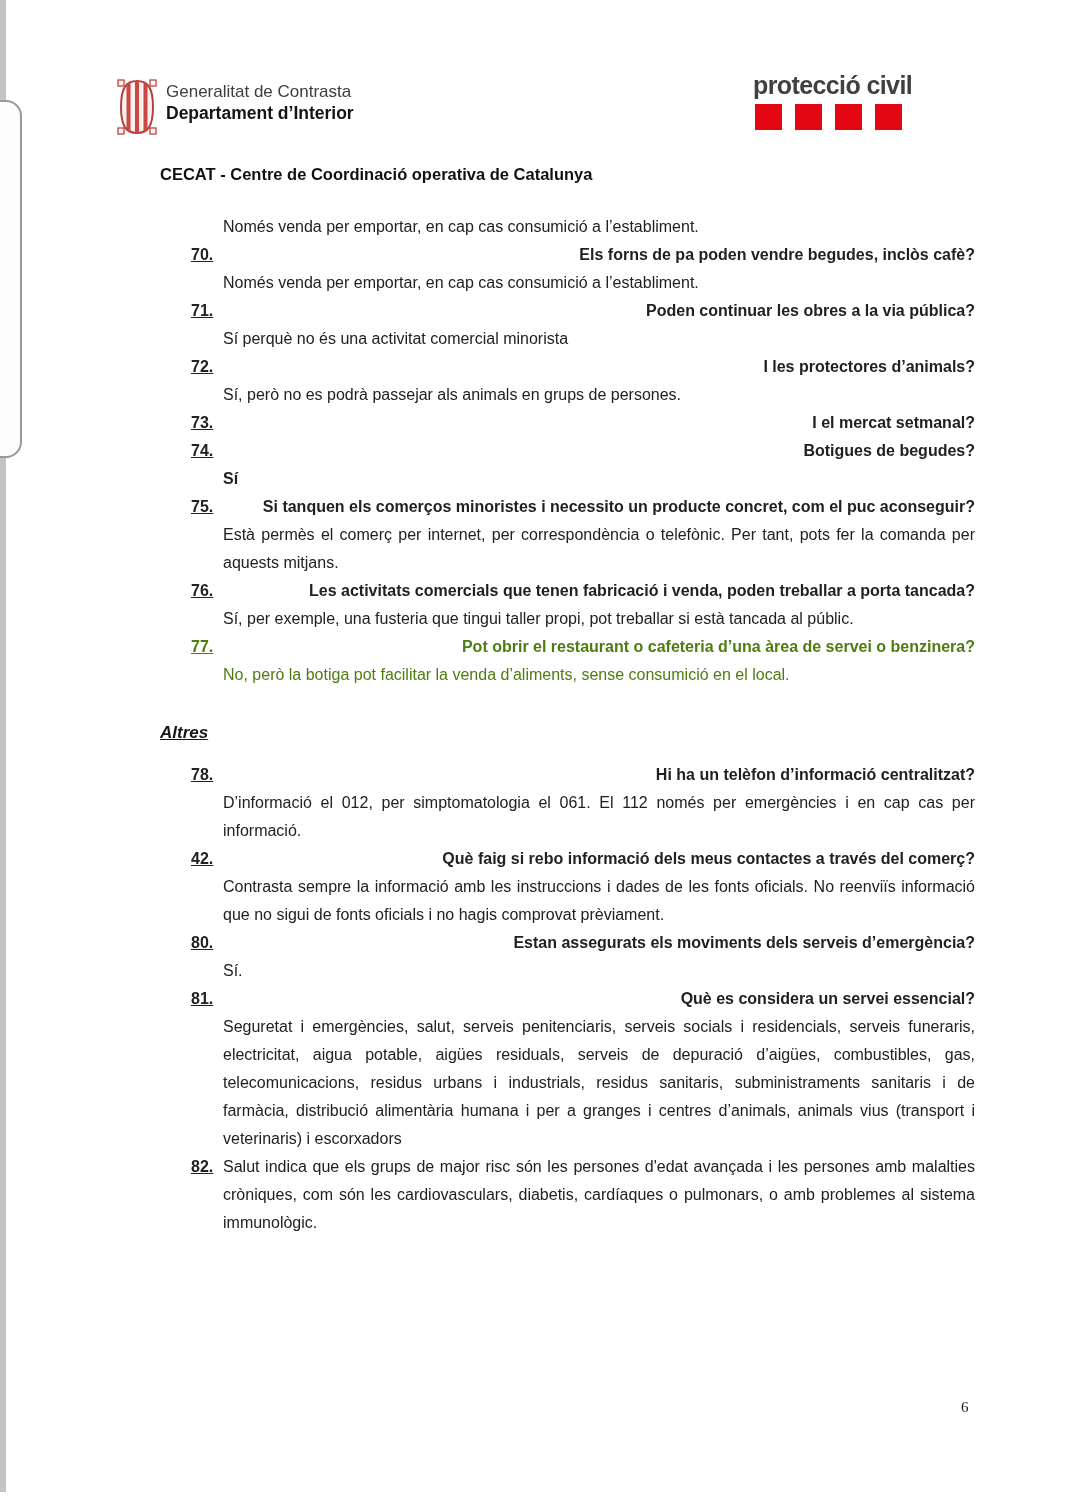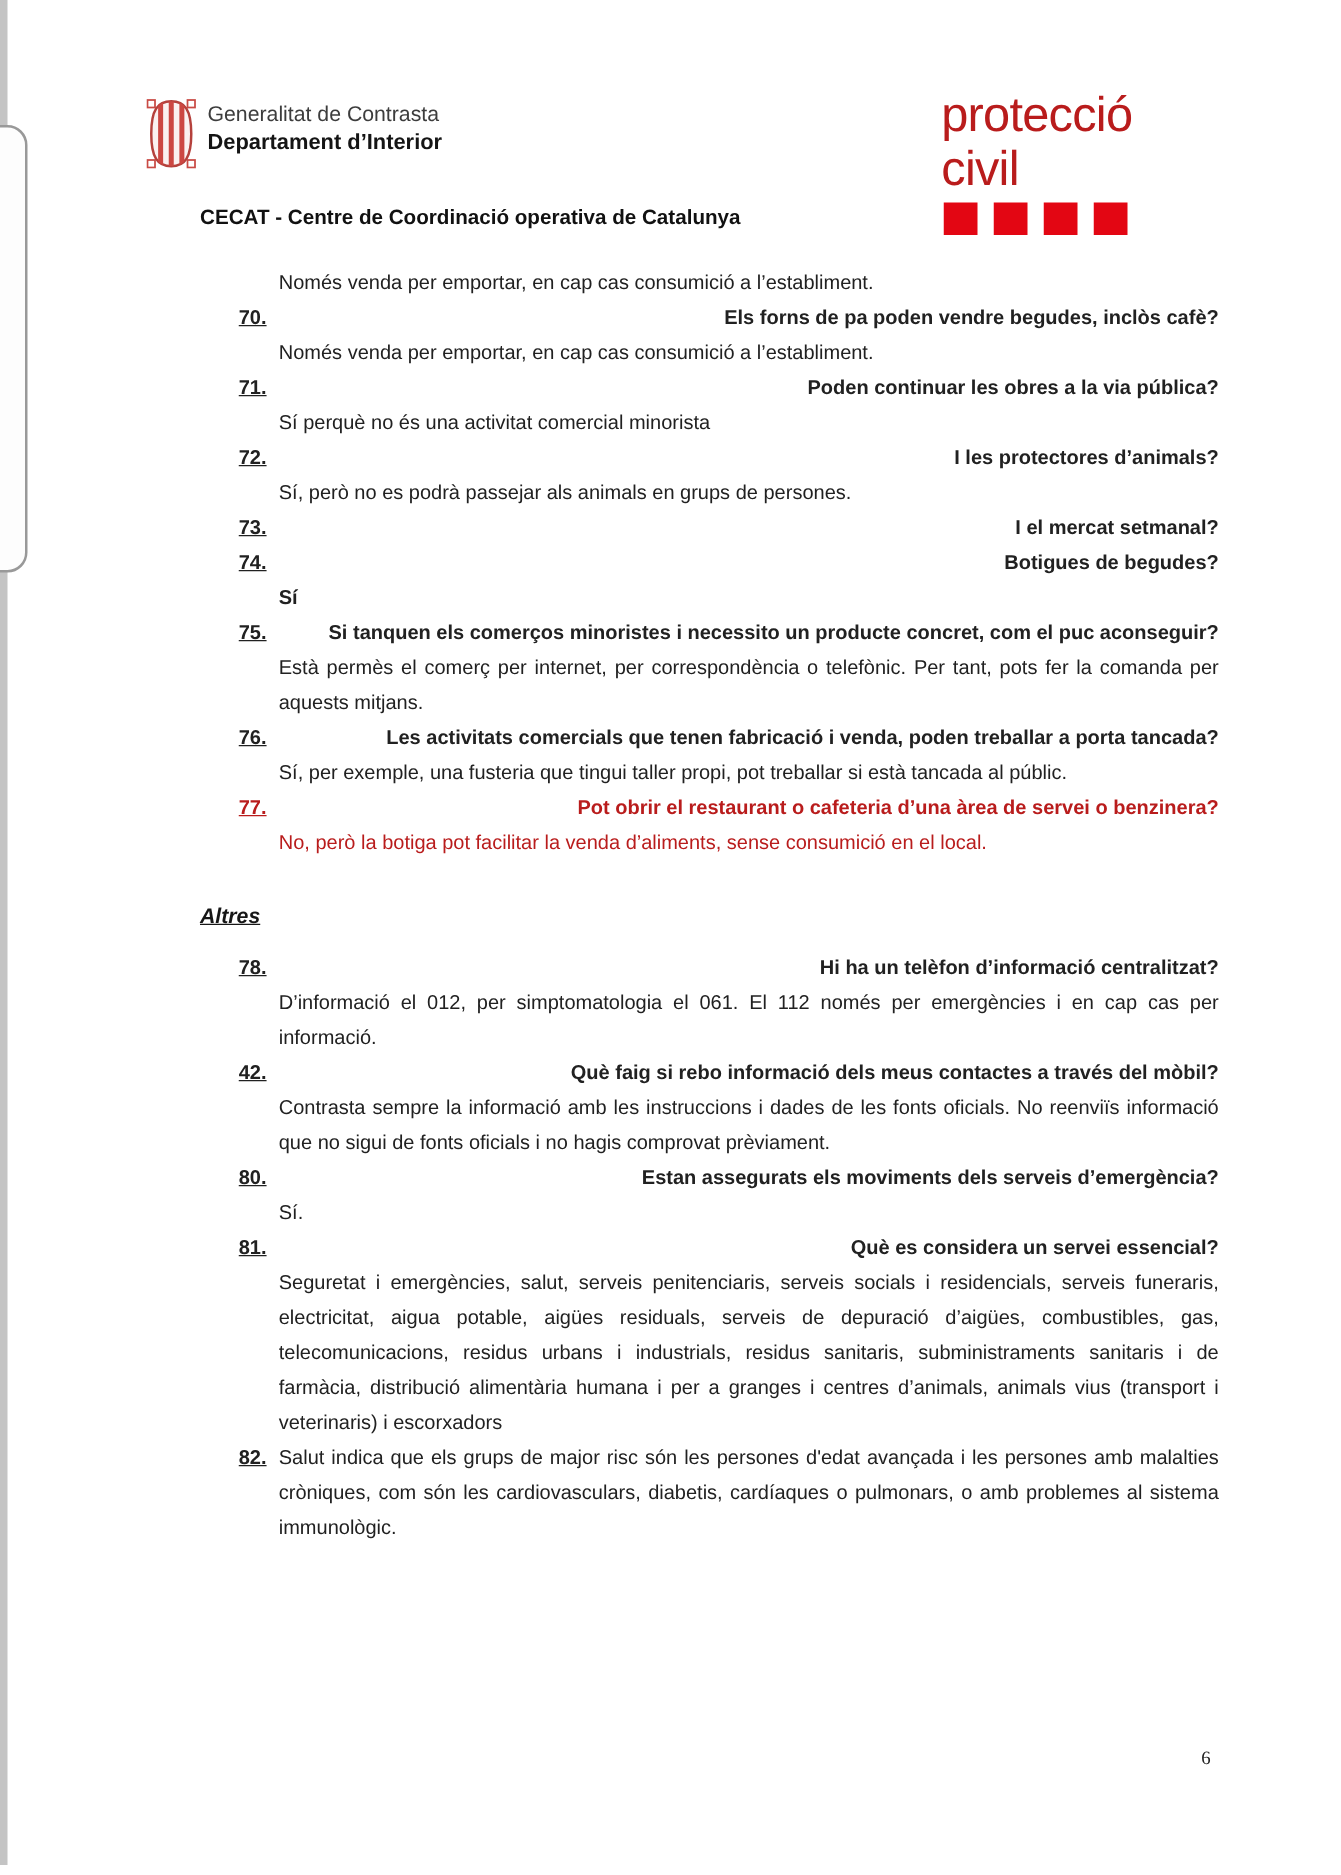--- a/index.html
+++ b/index.html
@@ -20,42 +20,42 @@
   }
 
   
   .brand { position:absolute; left:117px; top:79px; display:flex; gap:9px; }
   .brand-shield { width:40px; height:56px; }
   .brand-text { padding-top:3px; line-height:1.22; }
   .brand-line1 { font-size:17px; color:#3d3d3d; }
   .brand-line2 { font-size:17.5px; font-weight:bold; color:#141414; }
 
   .pc-logo { position:absolute; left:753px; top:72px; width:215px; }
-  .pc-text { font-size:39px; font-weight:normal; color:#b91c1c; letter-spacing:-0.6px; line-height:1.1; }
+  .pc-text { font-size:25px; font-weight:bold; color:#404040; letter-spacing:-0.6px; line-height:1.1; }
   .pc-squares { display:flex; gap:13px; margin-top:4px; margin-left:2px; }
   .pc-square { width:27px; height:26px; background:#e30613; }
 
   .cecat-title {
     position:absolute; left:160px; top:165px;
     font-size:16.5px; font-weight:bold; color:#111111;
   }
 
   
   .main {
     position:absolute; left:160px; top:213px; width:815px;
     font-size:16px; line-height:28px;
   }
   .intro { margin-left:63px; text-align:justify; }
   .faq-item { display:flex; margin-left:31px; }
   .num { width:32px; flex:none; font-weight:bold;text-decoration:underline; }
   .fbody { flex:1; min-width:0; }
   .q { font-weight:bold;text-align:right; }
   .a { font-weight:normal; text-align:justify; }
   .a.bold { font-weight:bold; }
-  .hl { color:#b91c1c; }
+  .hl { color:#4d7c0f; }
   .section-head {
     margin:30px 0 14px 0;
     font-size:17px; font-weight:bold; font-style:italic;
     text-decoration:underline; color:#161616;
   }
 
   .page-number {
     position:absolute; left:961px; top:1399px;
     font-family:"Liberation Serif", serif; font-size:15px; color:#222222;
   }
@@ -177,21 +177,21 @@
     <div class="num">78.</div>
     <div class="fbody">
       <div class="q">Hi ha un telèfon d’informació centralitzat?</div>
       <div class="a">D’informació el 012, per simptomatologia el 061. El 112 només per emergències i en cap cas per informació.</div>
     </div>
   </div>
 
   <div class="faq-item">
     <div class="num">42.</div>
     <div class="fbody">
-      <div class="q">Què faig si rebo informació dels meus contactes a través del mòbil?</div>
+      <div class="q">Què faig si rebo informació dels meus contactes a través del comerç?</div>
       <div class="a">Contrasta sempre la informació amb les instruccions i dades de les fonts oficials. No reenviïs informació que no sigui de fonts oficials i no hagis comprovat prèviament.</div>
     </div>
   </div>
 
   <div class="faq-item">
     <div class="num">80.</div>
     <div class="fbody">
       <div class="q">Estan assegurats els moviments dels serveis d’emergència?</div>
       <div class="a">Sí.</div>
     </div>

